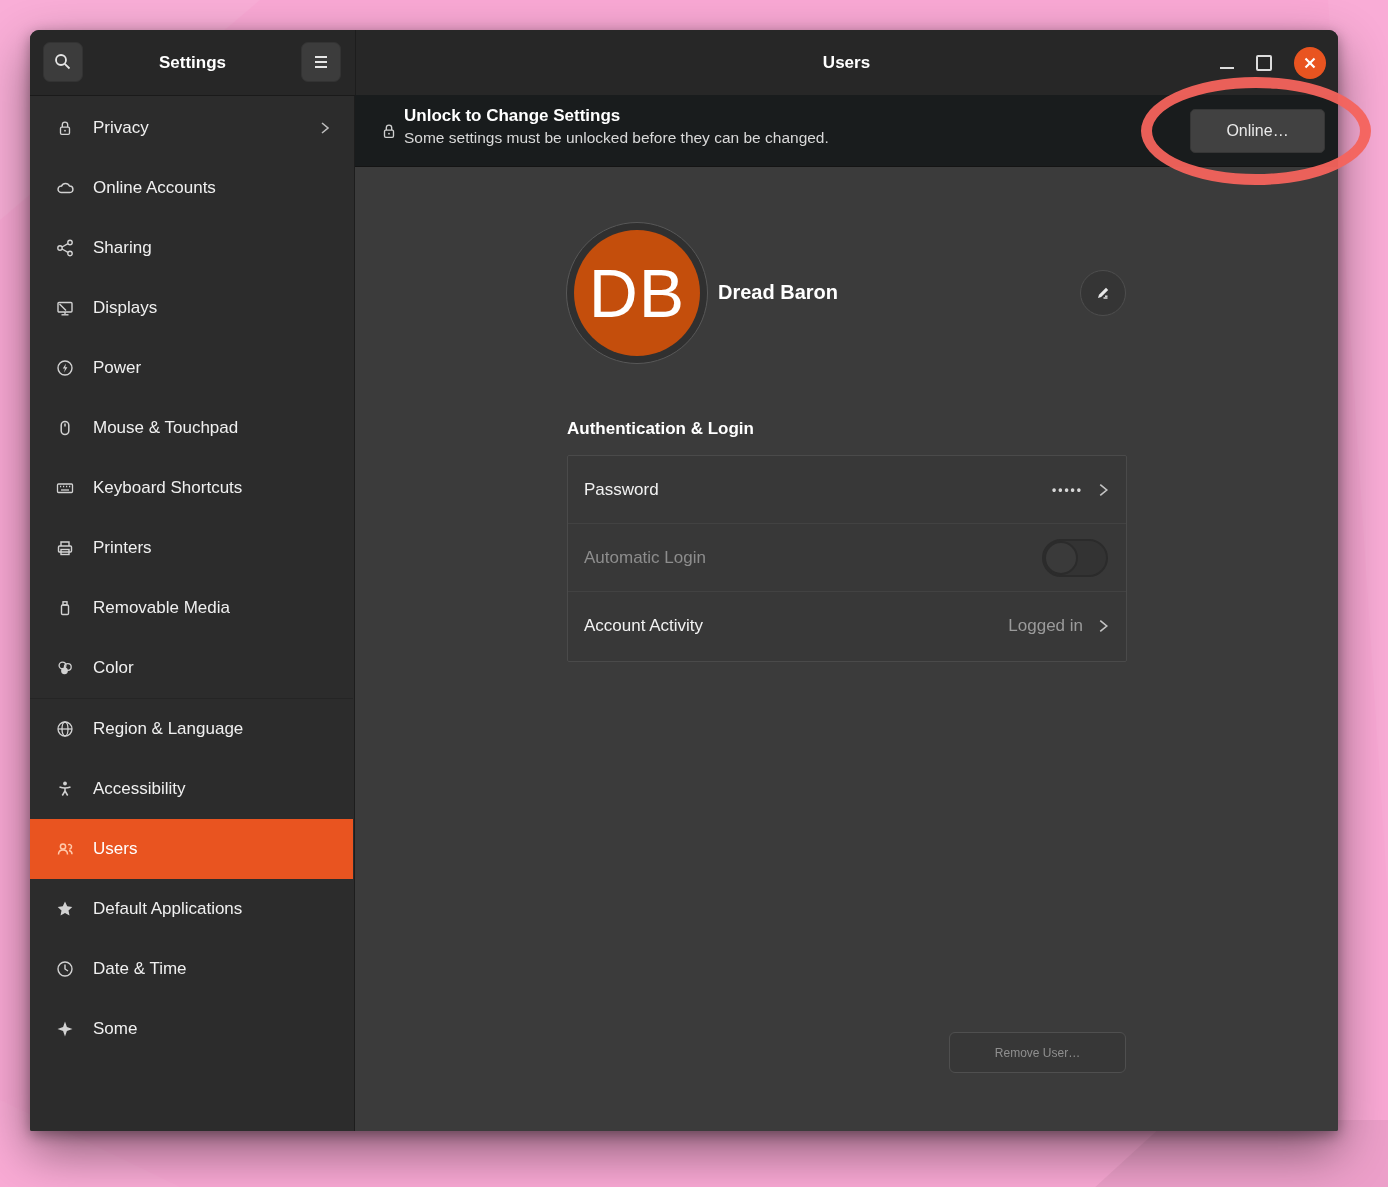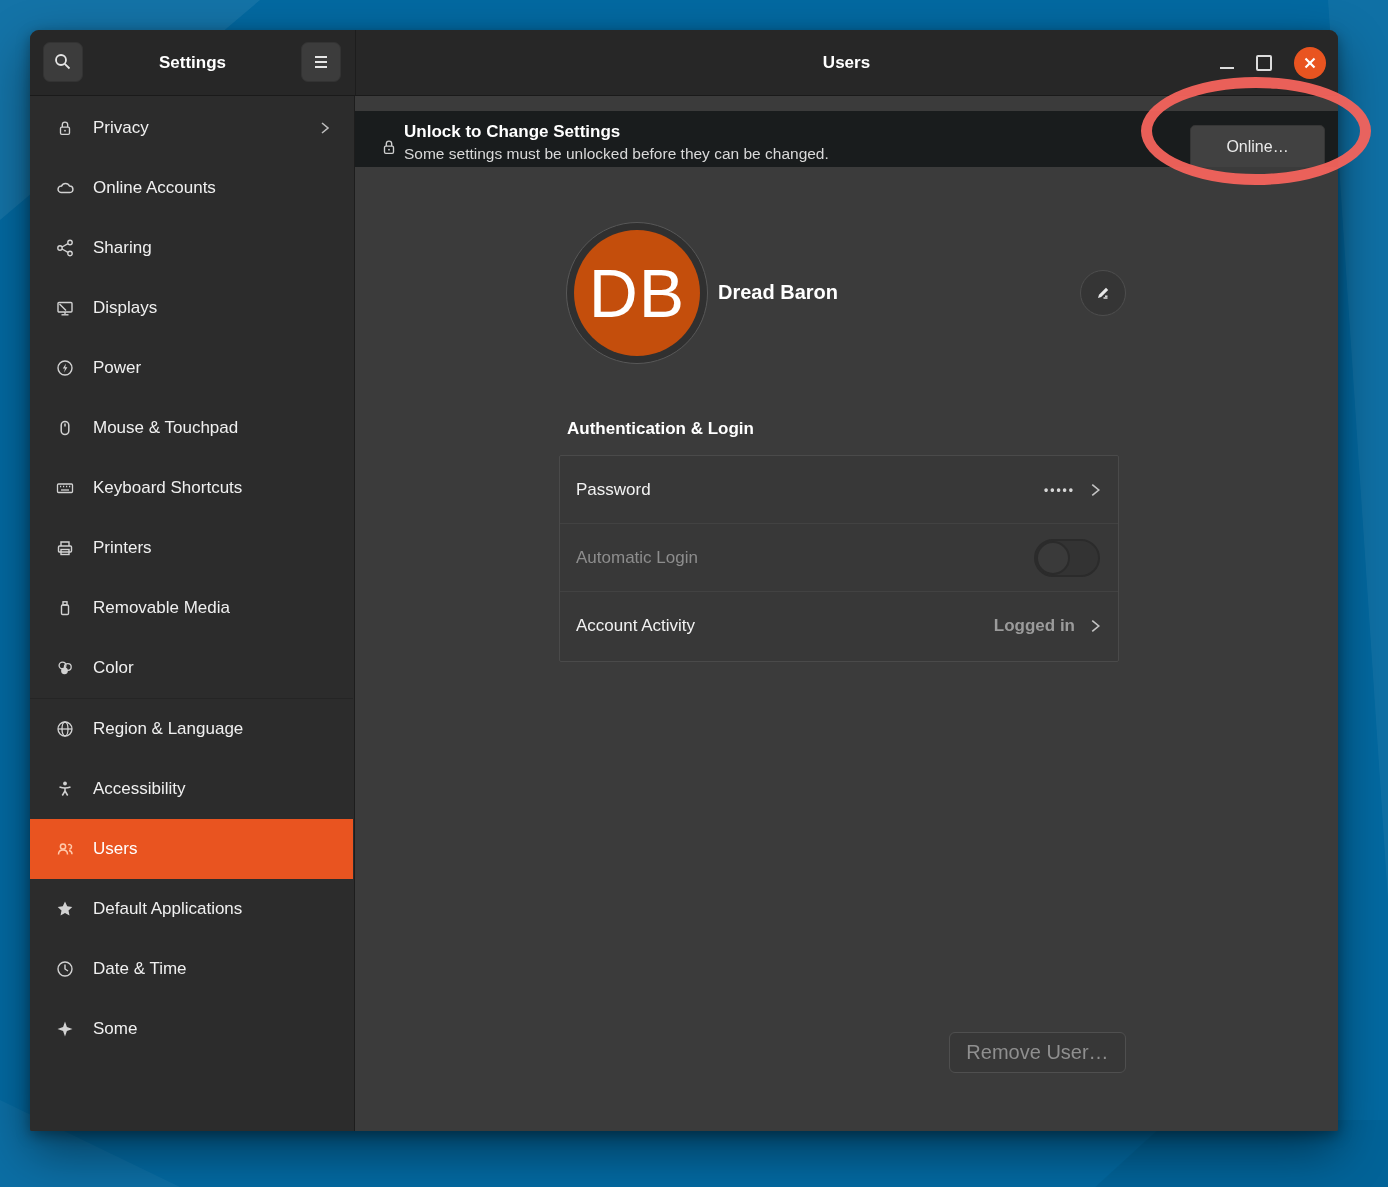--- a/index.html
+++ b/index.html
@@ -1,17 +1,17 @@
 <!DOCTYPE html>
 <html><head>
 <meta charset="utf-8">
 <style>
   html,body{margin:0;padding:0;}
   body{font-family:"Liberation Sans", sans-serif; background:#8f8f8f;}
-  .stage{position:relative;width:1388px;height:1187px;overflow:hidden;background:#0369a1;}
+  .stage{position:relative;width:1388px;height:1187px;overflow:hidden;background:#f9a8d4;}
   
   .facet{position:absolute;pointer-events:none;}
   .f1{left:0;top:0;width:260px;height:220px;background:rgba(255,255,255,.07);clip-path:polygon(0 0,100% 0,0 100%);}
   .f2{right:0;top:0;width:60px;height:900px;background:rgba(255,255,255,.05);clip-path:polygon(100% 0,0 0,100% 100%);}
   .f3{left:900px;top:1120px;width:488px;height:67px;background:rgba(0,0,0,.05);clip-path:polygon(55% 0,100% 0,100% 100%,40% 100%);}
   .f4{left:0;top:1100px;width:300px;height:87px;background:rgba(255,255,255,.04);clip-path:polygon(0 0,60% 100%,0 100%);}
 
   
   .window{position:absolute;left:30px;top:30px;width:1308px;height:1101px;background:#3b3b3b;
           border-radius:9px 9px 2px 2px;overflow:hidden;
@@ -38,52 +38,52 @@
   .slist{position:absolute;top:2px;left:0;right:1px;}
   .sitem{height:60px;display:flex;align-items:center;padding:0 14px 0 25px;color:#f0f0f0;font-size:17px;}
   .sitem .icon{width:20px;height:20px;margin-right:18px;display:flex;align-items:center;justify-content:center;color:#d2d2d2;flex:0 0 auto;}
   .sitem .slabel{flex:1 1 auto;}
   .sitem .chev{color:#bdbdbd;margin-right:8px;display:flex;}
   .sitem.selected{background:#E95420;color:#ffffff;}
   .sitem.selected .icon{color:#ffc9ab;}
   .sdivider{height:1px;background:#252525;margin:0;}
 
   
-  .banner{position:absolute;left:325px;top:65px;width:983px;height:72px;background:#191c1d;border-bottom:1px solid #141414;box-sizing:border-box;margin-top:16px;}
+  .banner{position:absolute;left:325px;top:65px;width:983px;height:72px;background:#191c1d;border-bottom:1px solid #141414;box-sizing:border-box;}
   .banner .blockicon{position:absolute;left:25px;top:26px;color:#cfcfcf;}
   .banner .btitle{position:absolute;left:49px;top:11px;color:#ffffff;font-weight:bold;font-size:17px;}
   .banner .bsub{position:absolute;left:49px;top:34px;color:#d9d9d9;font-size:15.5px;}
   .unlock-btn{position:absolute;right:13px;top:14px;width:135px;height:44px;background:#414141;border:1px solid #363636;
               border-radius:5px;color:#eaeaea;font-size:16px;display:flex;align-items:center;justify-content:center;box-sizing:border-box;}
 
   
   .content{position:absolute;left:325px;top:137px;width:983px;bottom:0;background:#3b3b3b;}
   .avatar-outer{position:absolute;left:211px;top:55px;width:142px;height:142px;border-radius:50%;
                 background:#303030;border:1px solid #585858;display:flex;align-items:center;justify-content:center;box-sizing:border-box;}
   .avatar-inner{width:126px;height:126px;border-radius:50%;background:#C44E0C;color:#ffffff;
                 display:flex;align-items:center;justify-content:center;font-size:68px;font-weight:400;letter-spacing:1px;}
   .uname{position:absolute;left:363px;top:114px;color:#ffffff;font-weight:bold;font-size:20px;}
   .edit-btn{position:absolute;left:725px;top:103px;width:46px;height:46px;border-radius:50%;background:#353535;
             border:1px solid #4e4e4e;display:flex;align-items:center;justify-content:center;box-sizing:border-box;color:#e8e8e8;}
 
   .auth-heading{position:absolute;left:212px;top:252px;color:#ffffff;font-weight:bold;font-size:17px;}
-  .group{position:absolute;left:204px;top:288px;width:560px;height:207px;background:#383838;
+  .group{position:absolute;left:212px;top:288px;width:560px;height:207px;background:#383838;
          border:1px solid #4a4a4a;border-radius:2px;box-sizing:border-box;}
   .grow{height:68px;display:flex;align-items:center;padding:0 16px;border-bottom:1px solid #424242;box-sizing:border-box;}
   .grow:last-child{border-bottom:none;}
   .grow .rlabel{flex:1 1 auto;color:#f2f2f2;font-size:17px;}
   .grow .rlabel.dim{color:#8d8d8d;}
   .grow .rvalue{color:#d6d6d6;font-size:12px;letter-spacing:2px;font-weight:bold;margin-right:14px;}
-  .grow .rvalue.txt{font-size:17px;font-weight:bold;letter-spacing:0;color:#9b9b9b;}
+  .grow .rvalue.txt{font-size:17px;font-weight:normal;letter-spacing:0;color:#9b9b9b;}
   .grow .chev{color:#c4c4c4;display:flex;}
   .toggle{width:66px;height:38px;border-radius:19px;background:#333333;border:2px solid #2b2b2b;position:relative;box-sizing:border-box;margin-right:2px;}
   .toggle .knob{position:absolute;left:0px;top:0px;width:34px;height:34px;border-radius:50%;
                 background:#3a3a3a;border:2px solid #2b2b2b;box-sizing:border-box;}
   .remove-btn{position:absolute;left:594px;top:865px;width:177px;height:41px;border:1px solid #4f4f4f;border-radius:6px;
-              background:#373737;color:#8f8f8f;font-size:20px;display:flex;align-items:center;justify-content:center;box-sizing:border-box;}
+              background:#373737;color:#8f8f8f;font-size:12px;display:flex;align-items:center;justify-content:center;box-sizing:border-box;}
 
   
   .annotation{position:absolute;left:1141px;top:77px;width:230px;height:108px;border:11px solid rgba(244,99,92,.95);
               border-radius:50%;box-sizing:border-box;pointer-events:none;}
 
   svg{display:block;}
 </style>
 </head>
 <body>
 

